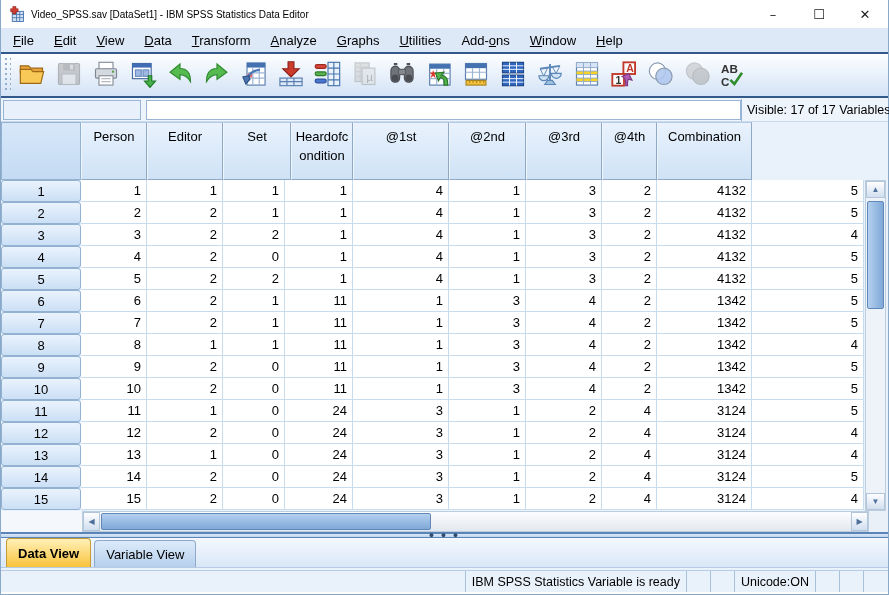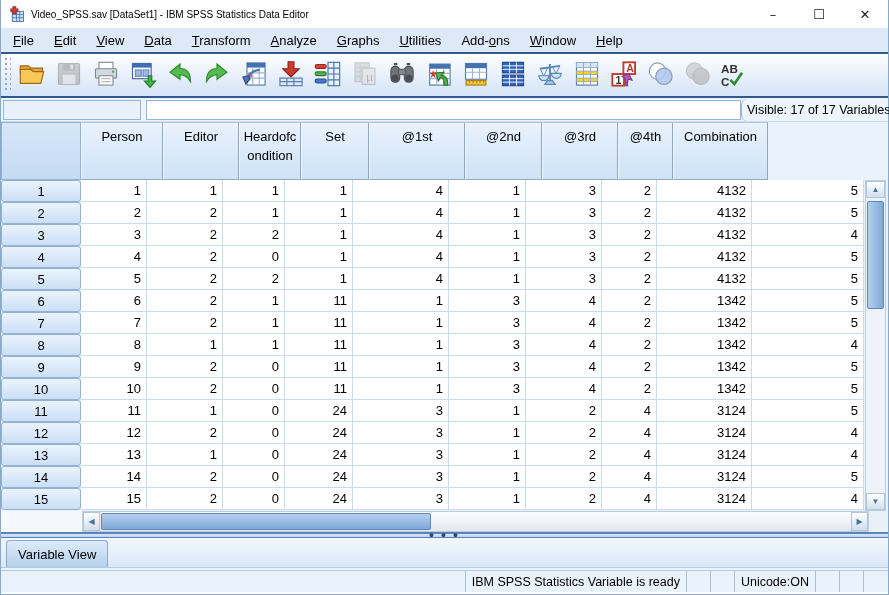--- a/index.html
+++ b/index.html
@@ -34,21 +34,21 @@
              background-size:5px 5px; }
   .tool-btn { width:37px; height:36px; display:flex; align-items:center; justify-content:center; flex:0 0 auto; }
   .tool-btn svg { width:28px; height:28px; }
   .tool-btn.disabled { opacity:.5; filter:grayscale(1); }
 
   
   .cellref { height:24px; background:#eef4fc; display:flex; align-items:center; border-bottom:1px solid #c9daee; }
   .cellname { width:138px; height:20px; margin-left:2px; background:#e7f0fb; border:1px solid #98b5d5; font-size:12px; padding:0 4px; }
   .celleditor { flex:1; height:20px; margin-left:5px; background:#fff; border:1px solid #98b5d5; font-size:12px; padding:0 4px; }
   .visinfo { width:147px; height:22px; display:flex; align-items:center; padding:8px 5px; font-size:12.5px;
-             border-left:1px solid #98b5d5; white-space:nowrap;border-radius:6px; }
+             border-left:1px solid #98b5d5; white-space:nowrap; }
 
   
   .gridwrap { height:389px; background:#e9f1fa; display:flex; align-items:flex-start; position:relative; }
   .gridtable { width:864px; }
   .hdr-row { display:flex; height:58px; }
   .corner { width:80px; background:linear-gradient(#d7e7f9,#c4dbf3); border:1px solid #93b1d1; }
   .col-hdr { background:linear-gradient(#e9f2fd,#cfe2f6); border-top:1px solid #b6cbe3;
              border-right:1px solid #8fa9c4; border-bottom:1px solid #8fa9c4; border-left:1px solid #eef5fd;
              font-size:13px; text-align:center; padding:5px 2px 0; word-break:break-all; line-height:1.45; overflow:hidden; }
   .data-row { display:flex; height:22px; }
@@ -298,24 +298,24 @@
   <div class="cellref">
     <div class="cellname"></div>
     <div class="celleditor"></div>
     <div class="visinfo">Visible: 17 of 17 Variables</div>
   </div>
 
   <div class="gridwrap">
     <div class="gridtable">
       <div class="hdr-row">
         <div class="corner"></div>
-      <div class="col-hdr" style="width: 82px;">Person</div>
+      <div class="col-hdr" style="width: 66px;">Person</div>
           <div class="col-hdr" style="width: 76px;">Editor</div>
+          <div class="col-hdr" style="width: 68px;">Set</div>
           <div class="col-hdr" style="width: 62px;">Heardofcondition</div>
-          <div class="col-hdr" style="width: 68px;">Set</div>
           <div class="col-hdr" style="width: 96px;">@1st</div>
           <div class="col-hdr" style="width: 77px;">@2nd</div>
           <div class="col-hdr" style="width: 76px;">@3rd</div>
           <div class="col-hdr" style="width: 55px;">@4th</div>
           <div class="col-hdr" style="width: 95px;">Combination</div>
         </div>
       <div id="tbody">
           <div class="data-row">
             <div class="row-hdr">1</div>
             <div class="cell" style="width: 66px;">1</div>
@@ -532,20 +532,21 @@
       <div class="sb-btn">▶</div>
     </div>
     <div class="hs-corner"></div>
   </div>
 
   <div class="splitter">
     <span class="dots">● ● ●</span>
   </div>
 
   <div class="tabbar" id="tabbar">
+      <div class="tab active">Data View</div>
       <div class="tab">Variable View</div>
     </div>
 
   <div class="status-gap"></div>
 
   <div class="statusbar">
     <div class="st-fill"></div>
     <div class="st-seg">IBM SPSS Statistics Variable is ready</div>
     <div class="st-sm"></div>
     <div class="st-sm"></div>

